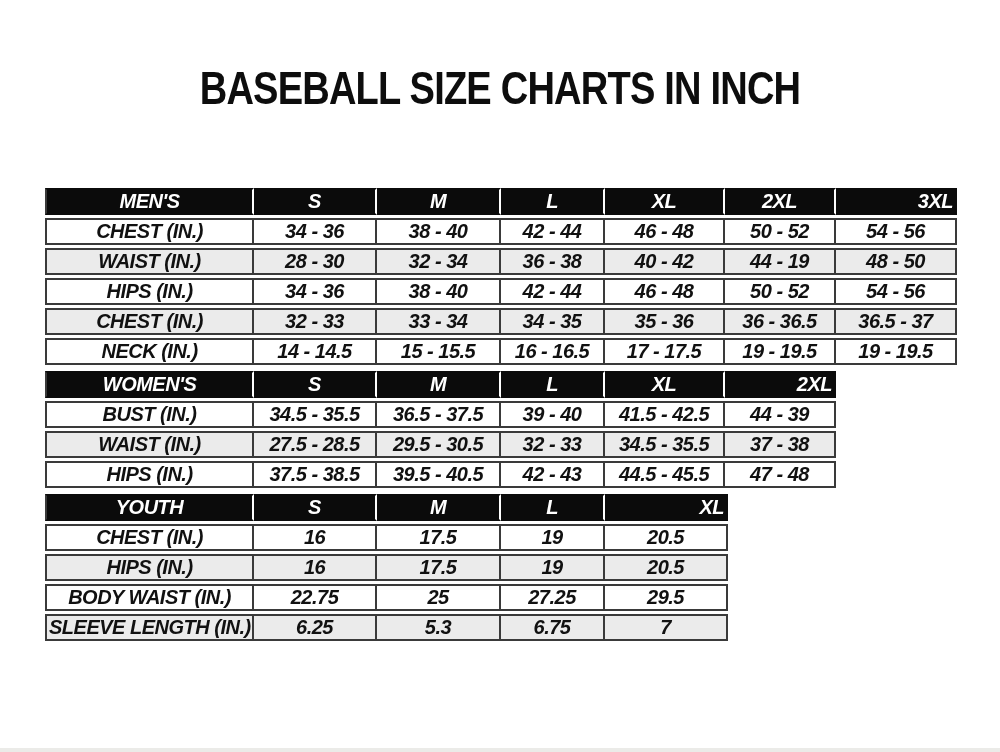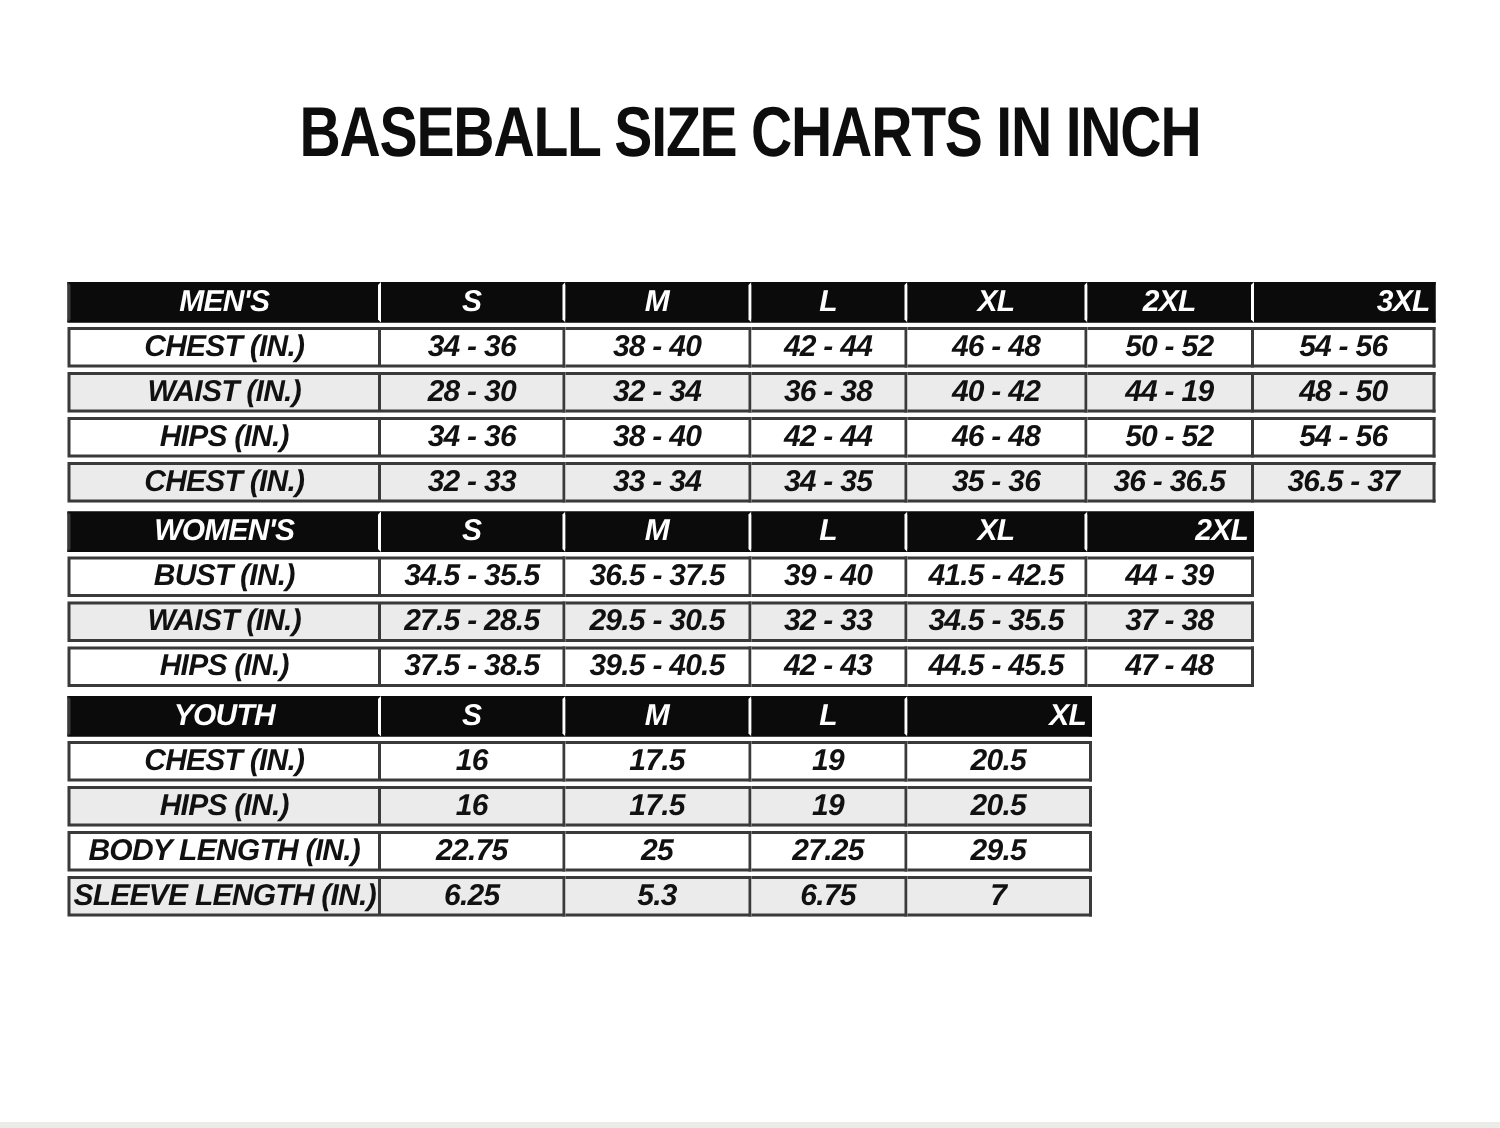--- a/index.html
+++ b/index.html
@@ -136,20 +136,29 @@
           </tr>
           <tr>
             <th>CHEST (IN.)</th>
             <td>32 - 33</td>
             <td>33 - 34</td>
             <td>34 - 35</td>
             <td>35 - 36</td>
             <td>36 - 36.5</td>
             <td>36.5 - 37</td>
           </tr>
+          <tr>
+            <th>NECK (IN.)</th>
+            <td>14 - 14.5</td>
+            <td>15 - 15.5</td>
+            <td>16 - 16.5</td>
+            <td>17 - 17.5</td>
+            <td>19 - 19.5</td>
+            <td>19 - 19.5</td>
+          </tr>
         </tbody>
       </table>
     <table class="size-table t-womens">
         <colgroup>
           <col style="width: 209px;">
           <col style="width: 123px;">
           <col style="width: 124px;">
           <col style="width: 104px;">
           <col style="width: 120px;">
           <col style="width: 111px;">
@@ -217,21 +226,21 @@
             <td>20.5</td>
           </tr>
           <tr>
             <th>HIPS (IN.)</th>
             <td>16</td>
             <td>17.5</td>
             <td>19</td>
             <td>20.5</td>
           </tr>
           <tr>
-            <th>BODY LENGTH (IN.)</th>
+            <th>BODY WAIST (IN.)</th>
             <td>22.75</td>
             <td>25</td>
             <td>27.25</td>
             <td>29.5</td>
           </tr>
           <tr>
             <th>SLEEVE LENGTH (IN.)</th>
             <td>6.25</td>
             <td>5.3</td>
             <td>6.75</td>

